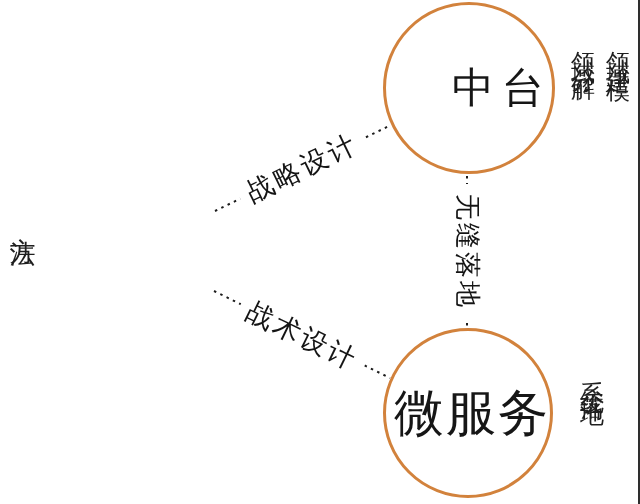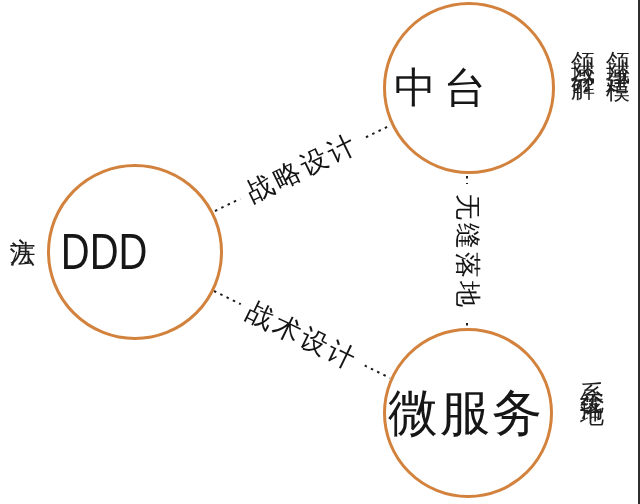--- a/index.html
+++ b/index.html
@@ -9,21 +9,21 @@
     background:#ffffff;
     overflow:hidden;
     font-family:"Liberation Sans","DejaVu Sans",sans-serif;
     color:#1f1f1f;
   }
   #edges{position:absolute;left:0;top:0;width:640px;height:504px;}
   .circle{
     position:absolute;
     border:3px solid #d2823c;
     border-radius:50%;
-    display:flex;align-items:center;justify-content:flex-start;
+    display:flex;align-items:center;justify-content:flex-end;
     background:transparent;
     box-sizing:border-box;
     z-index:2;
   }
   .circle-zhongtai{left:383px;top:2px;width:172px;height:172px;}
   .circle-ddd{left:47px;top:164px;width:176px;height:176px;}
   .circle-micro{left:383px;top:328px;width:170px;height:170px;}
   .node-label{font-weight:500;color:#161616;white-space:nowrap;}
   .label-zhongtai{font-size:42px;letter-spacing:8px;padding-left:8px;}
   .label-ddd{font-size:50px;font-weight:500;transform:scaleX(0.8);letter-spacing:0px;}
@@ -68,23 +68,20 @@
   <svg id="edges" viewBox="0 0 640 504" xmlns="http://www.w3.org/2000/svg">
     <line x1="215" y1="211" x2="389" y2="126" stroke="#1c1c1c" stroke-width="2" stroke-dasharray="2.5 4.5"></line>
     <line x1="214" y1="291" x2="390" y2="378" stroke="#1c1c1c" stroke-width="2" stroke-dasharray="2.5 4.5"></line>
     <line x1="467" y1="176" x2="467" y2="328" stroke="#1c1c1c" stroke-width="2" stroke-dasharray="2.5 4.5"></line>
   </svg>
 
   <div class="circle circle-zhongtai">
     <span class="node-label label-zhongtai">中台</span>
   </div>
 
-  <div class="circle circle-ddd">
-    <span class="node-label label-ddd">DDD</span>
-  </div>
 
   <div class="circle circle-micro">
     <span class="node-label label-micro">微服务</span>
   </div>
 
   <div class="vtext side-method">方法</div>
 
   <div class="vtext side-domain-model">领域建模</div>
 
   <div class="vtext side-domain-decomp">领域分解</div>

